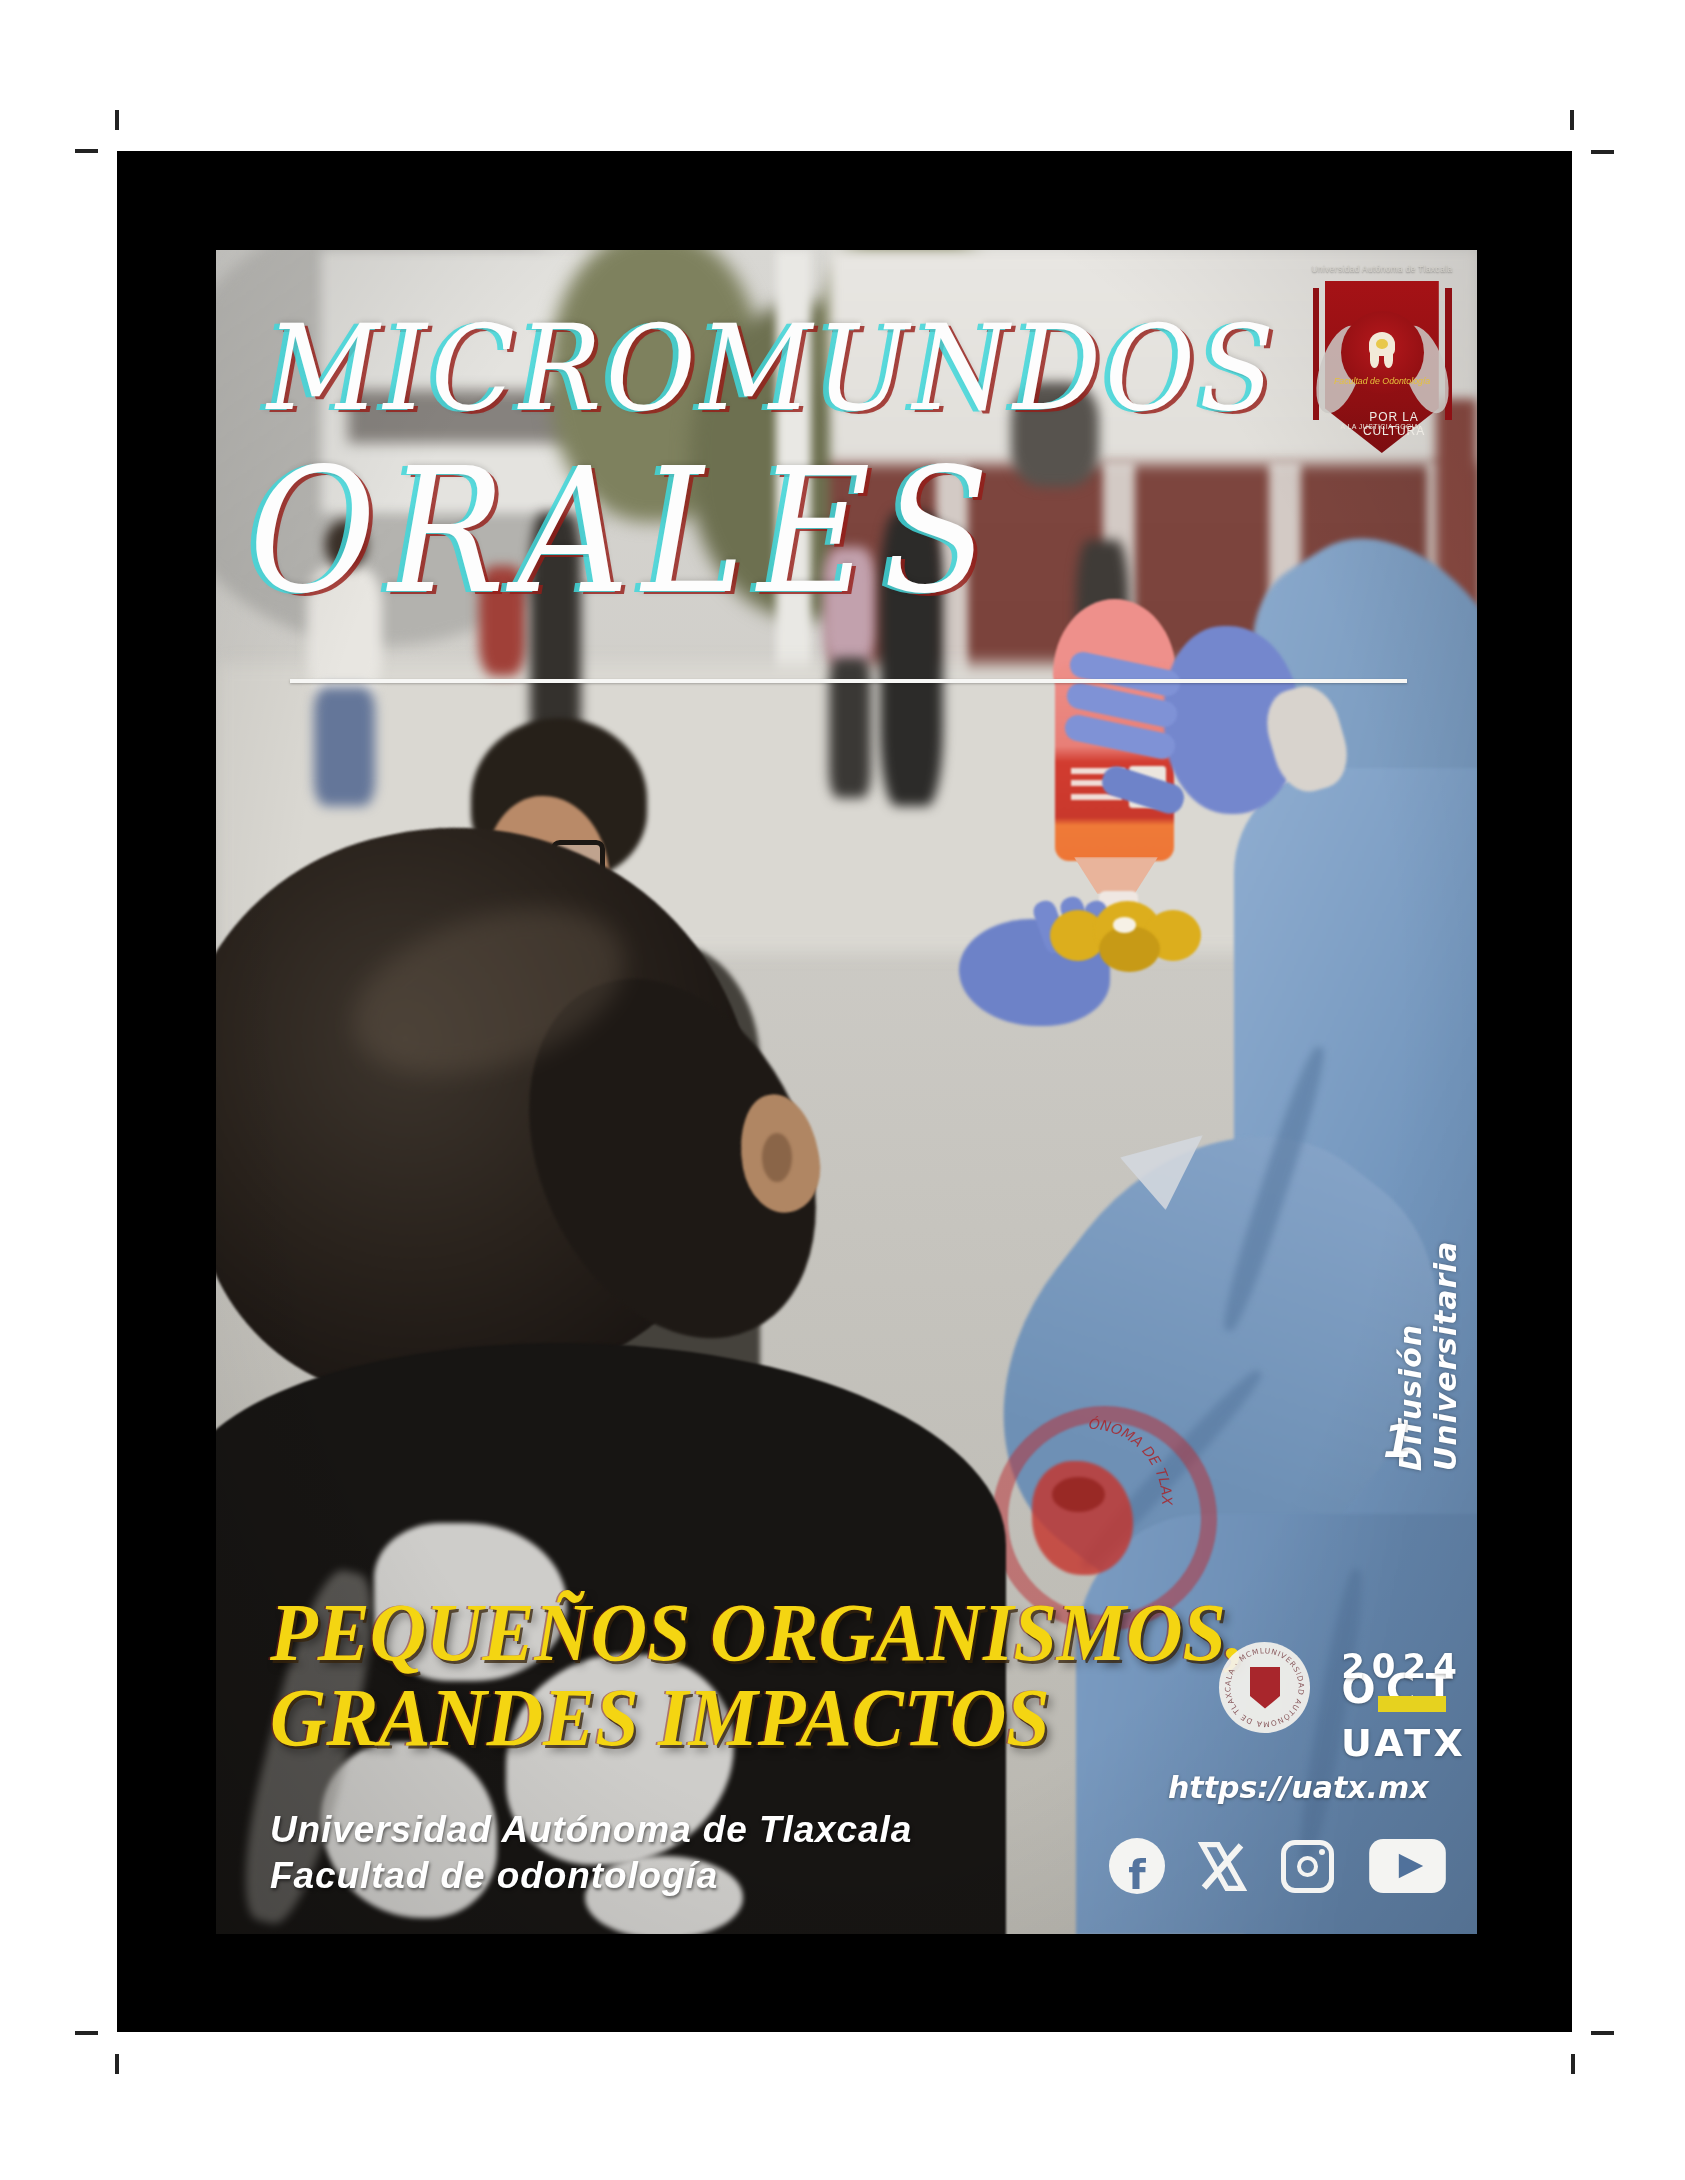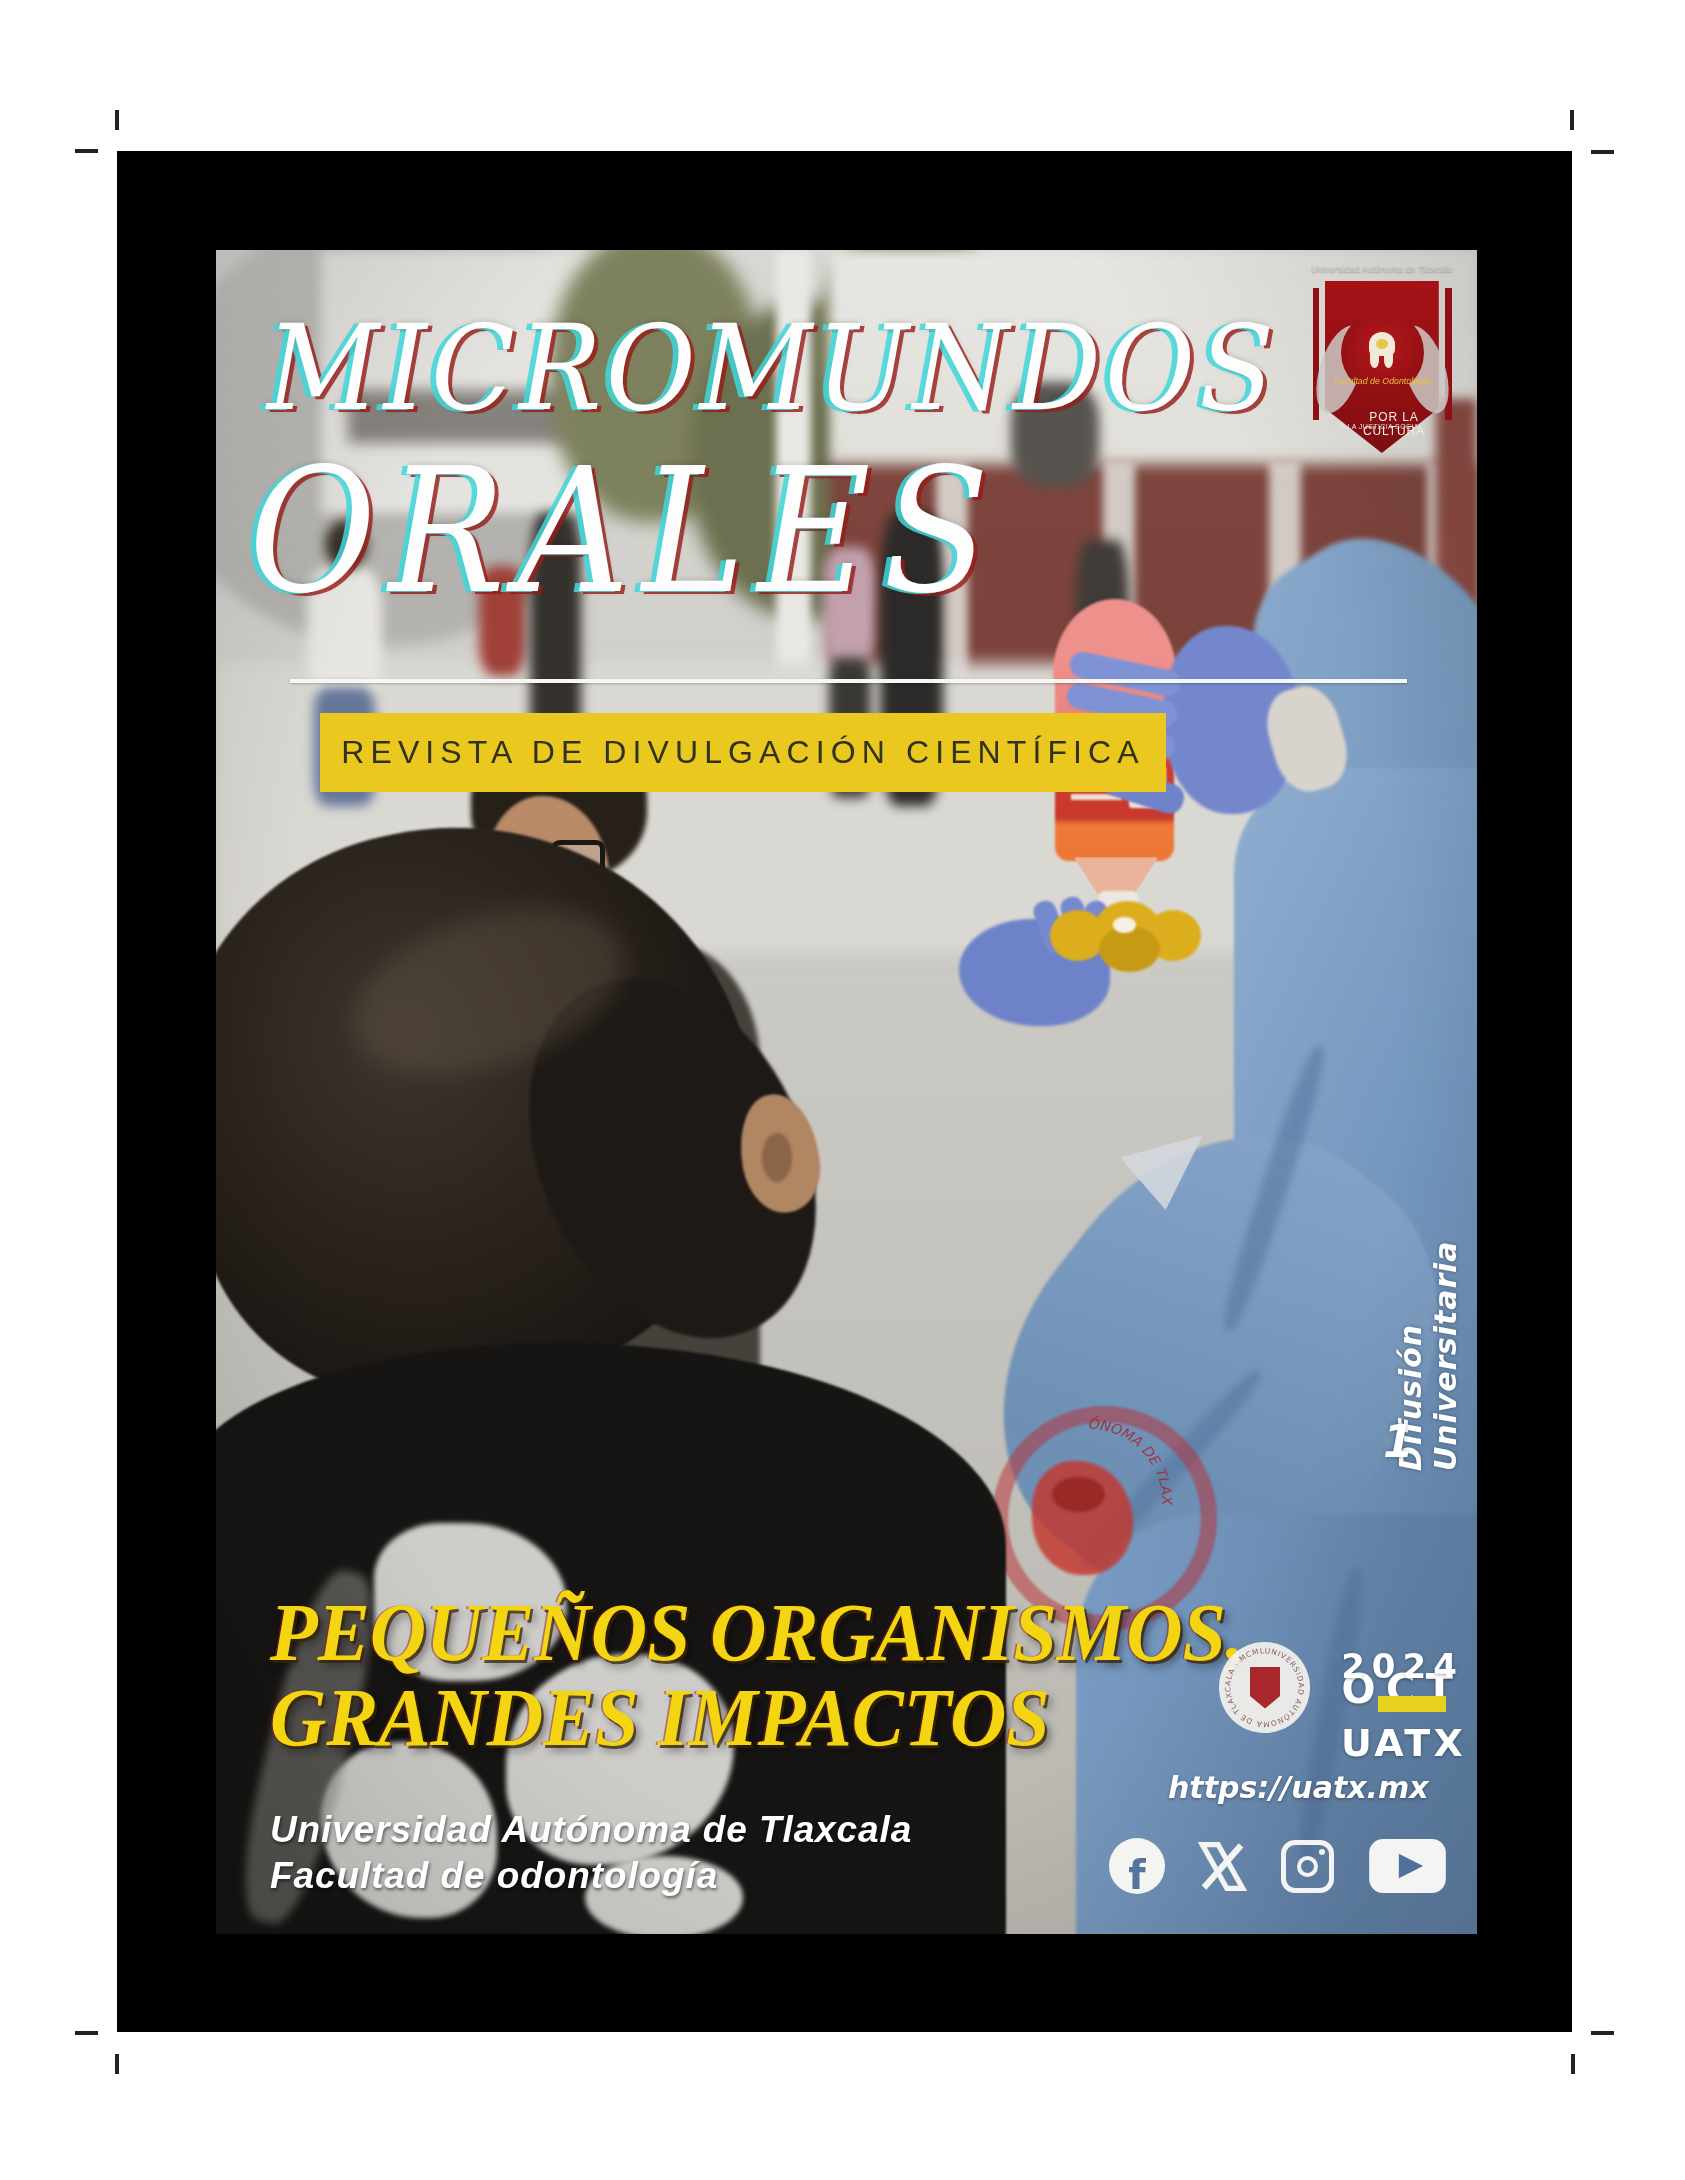--- a/index.html
+++ b/index.html
@@ -319,21 +319,20 @@
       <div class="ab print pr2"></div>
       <div class="ab print pr3"></div>
       <div class="ab print pr4"></div>
       <div class="ab streak"></div>
 
       <div class="ab vignette"></div>
 
       <div class="ab masthead m1">MICROMUNDOS</div>
       <div class="ab masthead m2">ORALES</div>
       <div class="ab rule"></div>
-      <div class="ab banner">REVISTA DE DIVULGACIÓN CIENTÍFICA</div>
 
       <div class="ab logo">
         <div class="logotop">Universidad Autónoma de Tlaxcala</div>
         <div class="shieldwrap">
           <div class="pillar pilL"></div>
           <div class="pillar pilR"></div>
           <div class="shield"></div>
           <div class="hands hL"></div>
           <div class="hands hR"></div>
           <div class="lcircle"></div>

